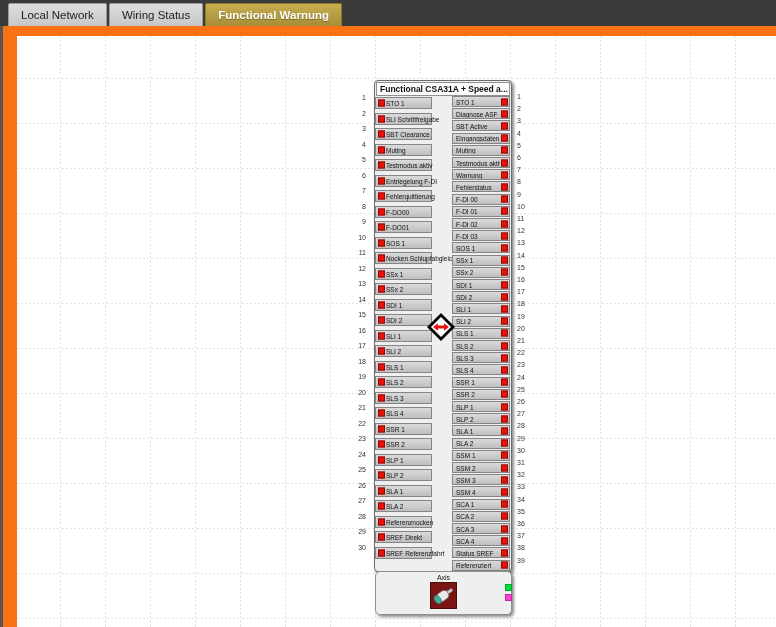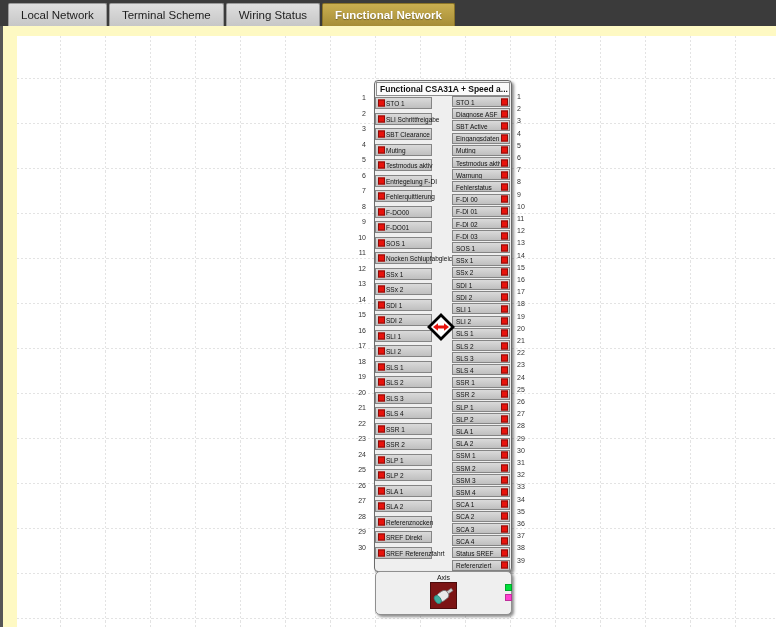--- a/index.html
+++ b/index.html
@@ -1,18 +1,18 @@
 <!DOCTYPE html>
 <html style="--active-tab-top: #c9ae50; --active-tab-bottom: #a68d37; --pin-marker: #e8120c; --port-green: #00df3a; --port-magenta: #ff3fd0; --motor-red: #7c1414;"><head>
 <meta charset="utf-8">
 <style>
   * { margin:0; padding:0; box-sizing:border-box; }
   html,body { width:776px; height:627px; overflow:hidden; }
   body { font-family:"Liberation Sans", sans-serif; background:#f1f1f1; }
-  #app { position:relative; width:776px; height:627px; background:#fef9c3; overflow:hidden; }
+  #app { position:relative; width:776px; height:627px; background:#f97316; overflow:hidden; }
 
   
   #tabbar { position:absolute; left:0; top:0; width:776px; height:26px;
             background:#3b3b3b; display:flex; align-items:flex-end; padding-left:8px; }
   .tab { height:23px; line-height:23px; padding:0 12px; margin-right:2px;
          font-size:11.5px; color:#1d1d1d; cursor:default; white-space:nowrap;
          background:linear-gradient(#dedede,#c7c7c7); border:1px solid #9a9a9a; border-bottom:none;
          border-radius:2px 2px 0 0; }
   .tab.active { background:linear-gradient(var(--active-tab-top,#c9ae50), var(--active-tab-bottom,#a68d37));
                 color:#ffffff; font-weight:bold; border-color:#8a7428;
@@ -61,23 +61,22 @@
   #port-green   { left:505px; top:584px; background:var(--port-green,#00df3a); }
   #port-magenta { left:505px; top:594px; background:var(--port-magenta,#ff3fd0); }
 </style>
 </head>
 <body>
 
 <div id="app">
 
   <div id="tabbar">
       <div class="tab">Local Network</div>
-      <div class="tab">Terminal Scheme</div>
       <div class="tab">Wiring Status</div>
-      <div class="tab active">Functional Network</div>
+      <div class="tab active">Functional Warnung</div>
     </div>
 
   <div id="left-strip"></div>
 
   <div id="canvas">
     <svg id="grid-svg" width="759" height="591">
       <defs>
         <pattern id="gridpat" width="45" height="45" patternUnits="userSpaceOnUse">
           <path d="M43.5 0 V45" stroke="#e3e3e3" stroke-width="1" stroke-dasharray="2,2" fill="none"></path>
           <path d="M0 42.5 H45" stroke="#e3e3e3" stroke-width="1" stroke-dasharray="2,2" fill="none"></path>

